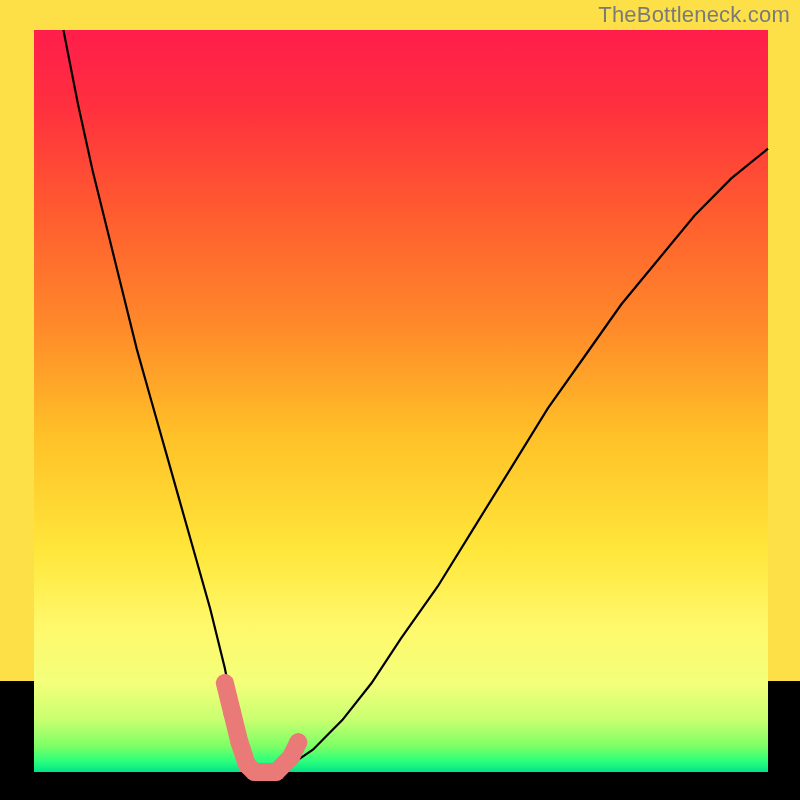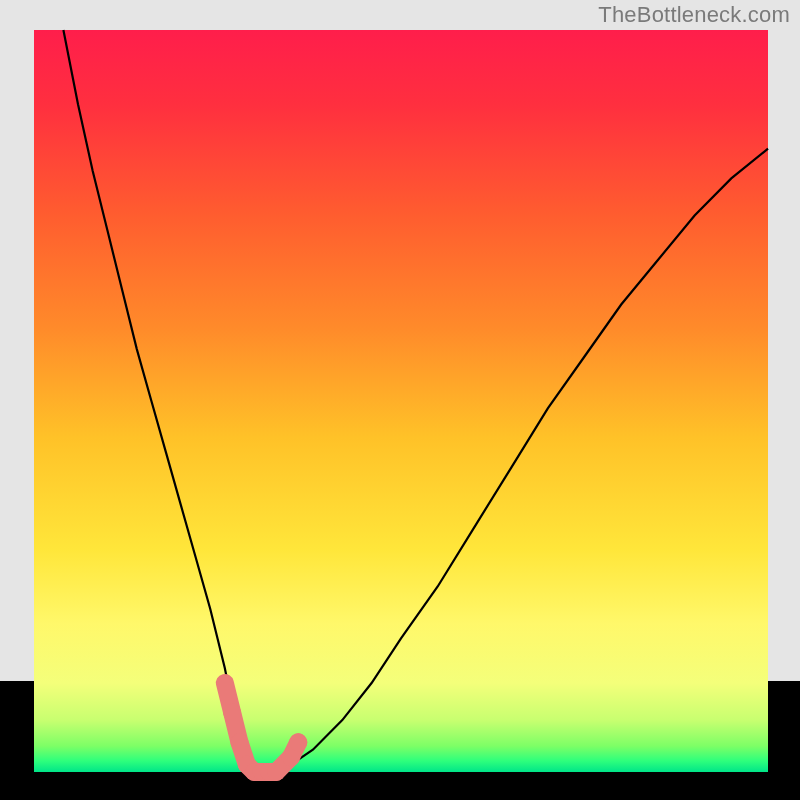--- a/index.html
+++ b/index.html
@@ -10,21 +10,21 @@
     background: #000;
     overflow: hidden;
     font-family: Arial, Helvetica, sans-serif;
   }
   .frame {
     position: absolute;
     left: 0;
     top: 0;
     width: 800px;
     height: 681px;
-    background: #e5e5e5;
+    background: #fde047;
   }
   .watermark {
     position: absolute;
     top: 2px;
     right: 10px;
     color: #7a7a7a;
     font-size: 22px;
     font-weight: 500;
     letter-spacing: 0.2px;
     z-index: 50;

